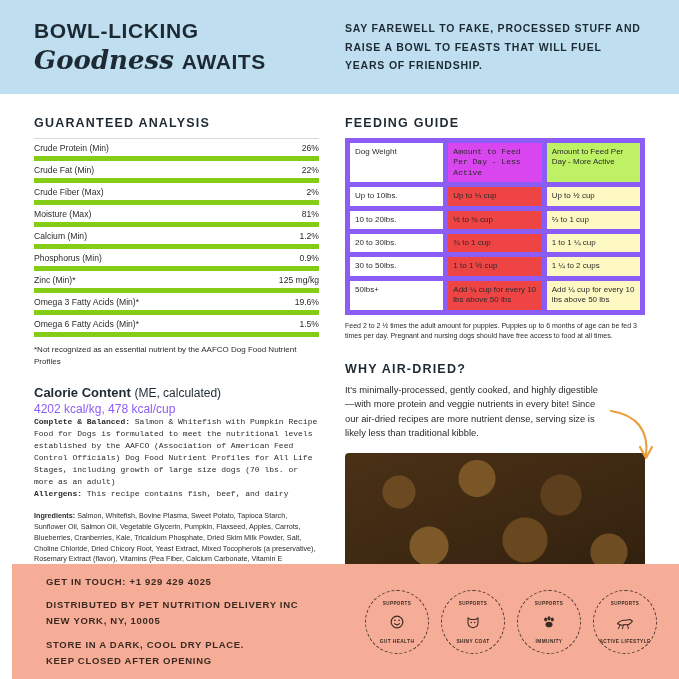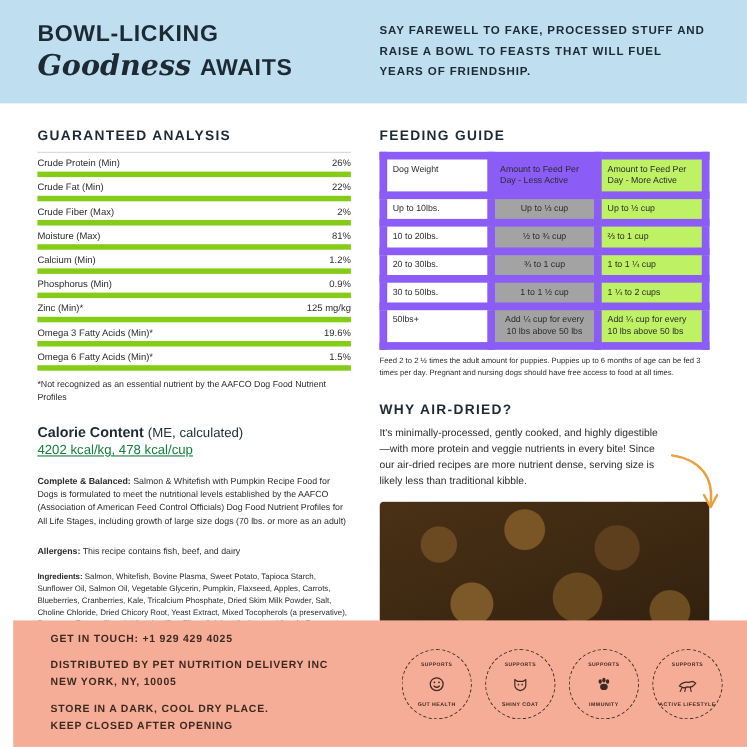--- a/index.html
+++ b/index.html
@@ -84,61 +84,62 @@
     color:#2b2b2b;
   }
 
   .calorie-title{
     margin-top:18px;
     font-size:13px;
     font-weight:bold;
     color:#1d2a33;
   }
   .calorie-title .light{font-weight:normal;font-size:12px;}
-  .calorie-val{font-size:12px;margin-top:2px;color:#15803d;text-decoration:underline;}
+  .calorie-val{font-size:12px;margin-top:2px;color:#8b5cf6;}
 
   .para{
     font-size:8px;
     line-height:1.5;
-    margin-top:16px;
-    color:#2b2b2b;
+    margin-top:0;
+    color:#2b2b2b;
+    font-family:Liberation Mono, monospace;
   }
   .para b{font-weight:bold;}
 
   .ingredients{
     font-size:7.2px;
     line-height:1.5;
     margin-top:11px;
     text-align:left;
     color:#2b2b2b;
   }
 
   
   table.fg{
     width:100%;
     border-collapse:collapse;
     font-size:8px;
     table-layout:fixed;
   }
   table.fg th, table.fg td{
-    border:7px solid #8b5cf6;
+    border:5px solid #8b5cf6;
     padding:4px 5px;
     vertical-align:top;
     line-height:1.3;
   }
   table.fg th{
     text-align:left;
     font-weight:normal;
     font-size:8px;
   }
   .th-w{background:#ffffff;}
-  .th-b{background:#8b5cf6;}
+  .th-b{background:#d946ef;font-family:Liberation Mono, monospace;}
   .th-y{background:#bef264;}
-  .cell-b{background:#a3a3a3;text-align:center;}
-  .cell-y{background:#bef264;}
+  .cell-b{background:#ef4444;}
+  .cell-y{background:#fef9c3;}
   .fg-note{
     font-size:7px;
     line-height:1.5;
     margin-top:6px;
     color:#2b2b2b;
   }
 
   
   .why-title{
     margin-top:20px;

